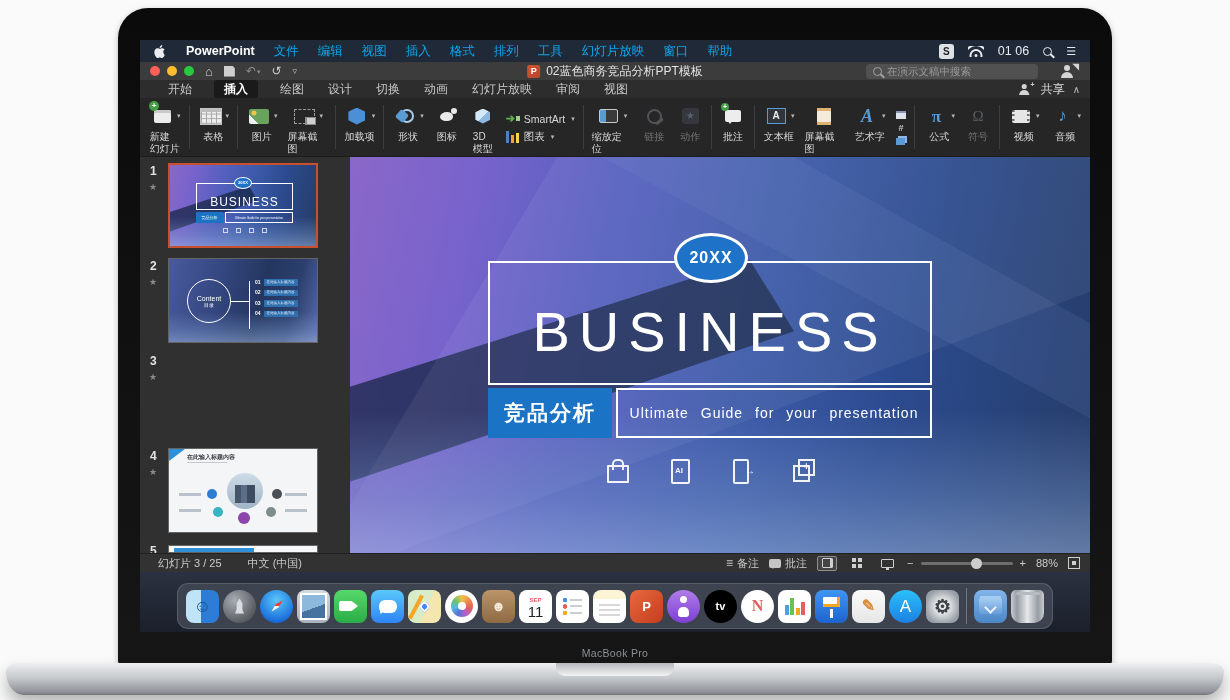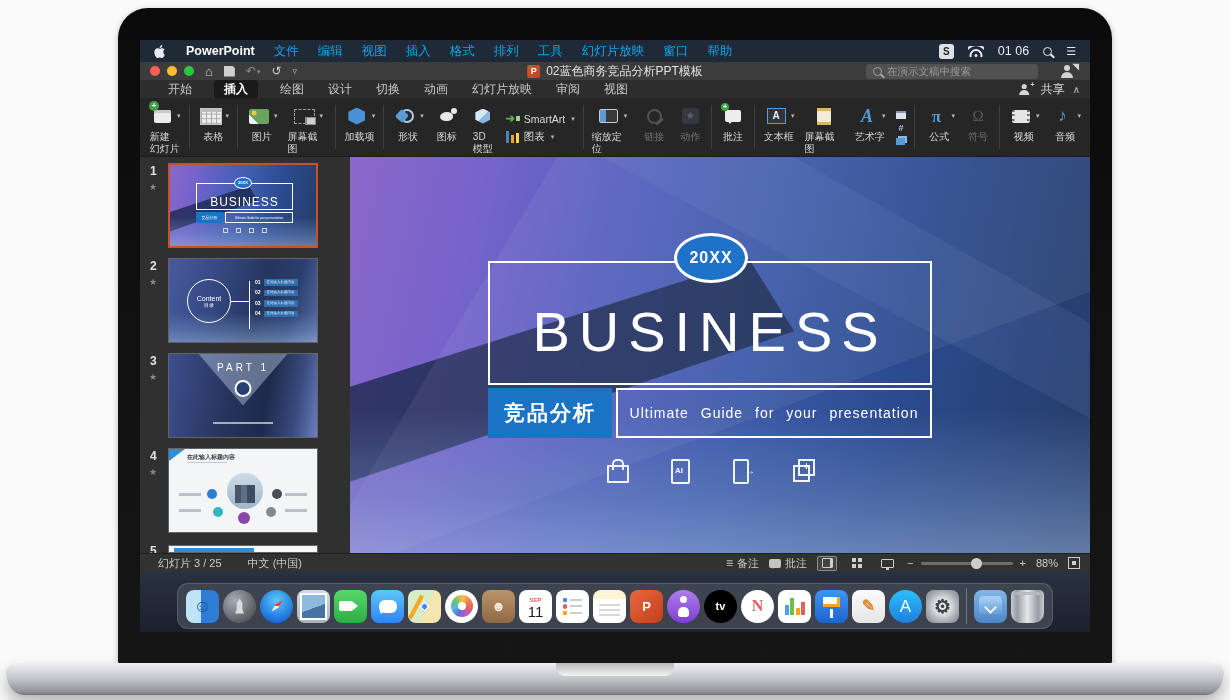--- a/index.html
+++ b/index.html
@@ -540,26 +540,20 @@
                 </span>
               <span class="m-item">
                   <span class="no">04</span>
                   <span class="tx">在此输入标题内容</span>
                 </span>
             </div>
           </div>
 
           <span class="thumb-num" style="top:198px">3</span>
           <span class="thumb-star" style="top:215px">★</span>
-          <div class="th th3grad" style="top:196px">
-            <div class="m-tri"></div>
-            <span class="m-part">PART 1</span>
-            <span class="m-medal"></span>
-            <span class="m-sline"></span>
-          </div>
 
           <span class="thumb-num" style="top:293px">4</span>
           <span class="thumb-star" style="top:310px">★</span>
           <div class="th th4" style="top:291px">
             <span class="m-corner"></span>
             <span class="m-h">在此输入标题内容</span>
             <span class="m-hsub"></span>
             <span class="m-ccirc"></span>
             <span class="m-dot" style="left:38px;top:40px;width:10px;height:10px;background:#2d7dd2"></span>
             <span class="m-dot" style="left:44px;top:58px;width:10px;height:10px;background:#35b5c1"></span>
@@ -664,17 +658,18 @@
           <span class="dk dk-pages"></span>
           <span class="dk dk-appstore"></span>
           <span class="dk dk-settings"></span>
           <span class="dk-sep"></span>
           <span class="dk dk-downloads"></span>
           <span class="dk dk-trash"></span>
         </div>
       </div>
 
     </div>
+    <div class="bezel-label">MacBook Pro</div>
   </div>
   <div class="base">
       <div class="notch"></div>
     </div>
 </div>
 
 </body></html>

